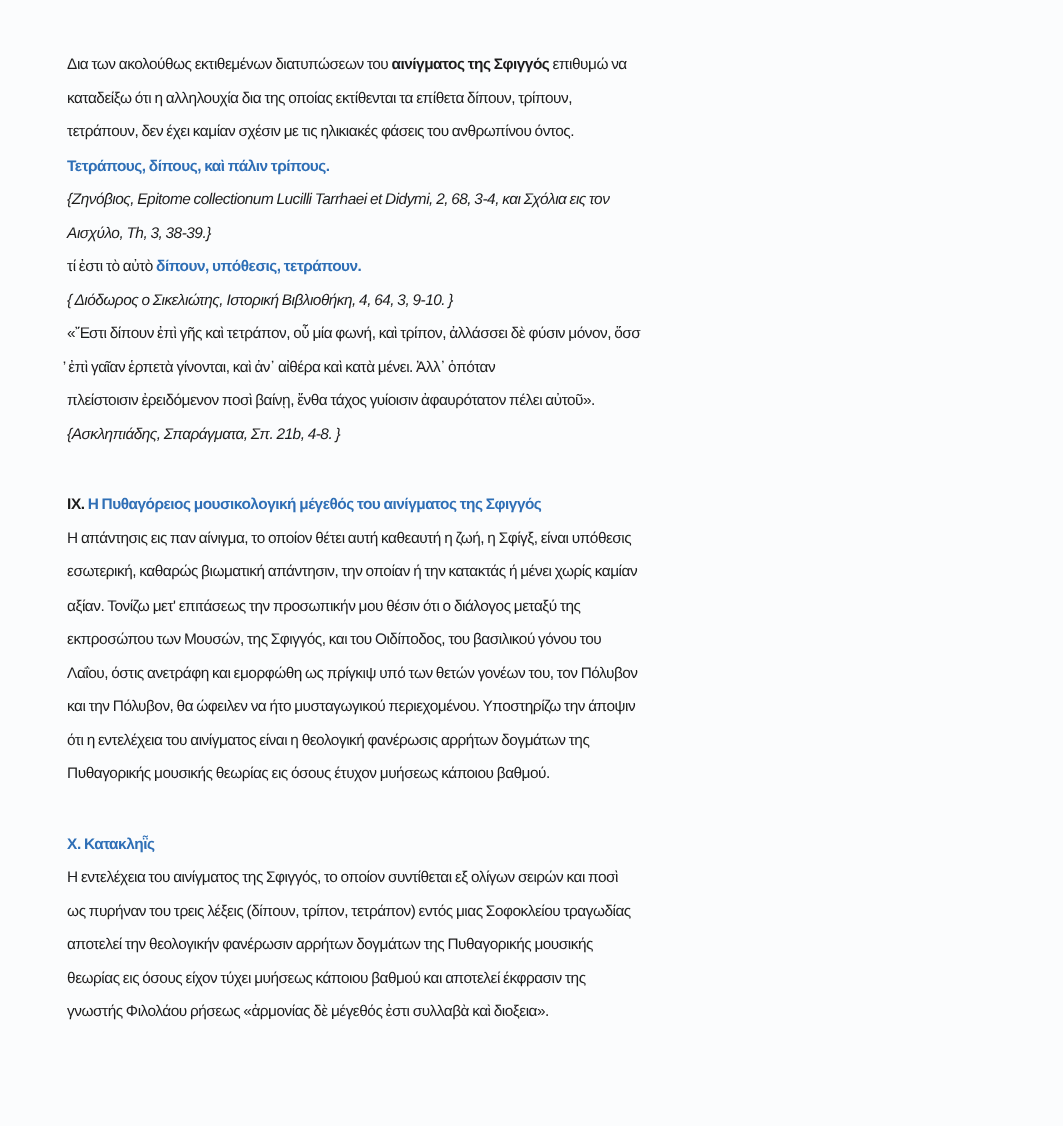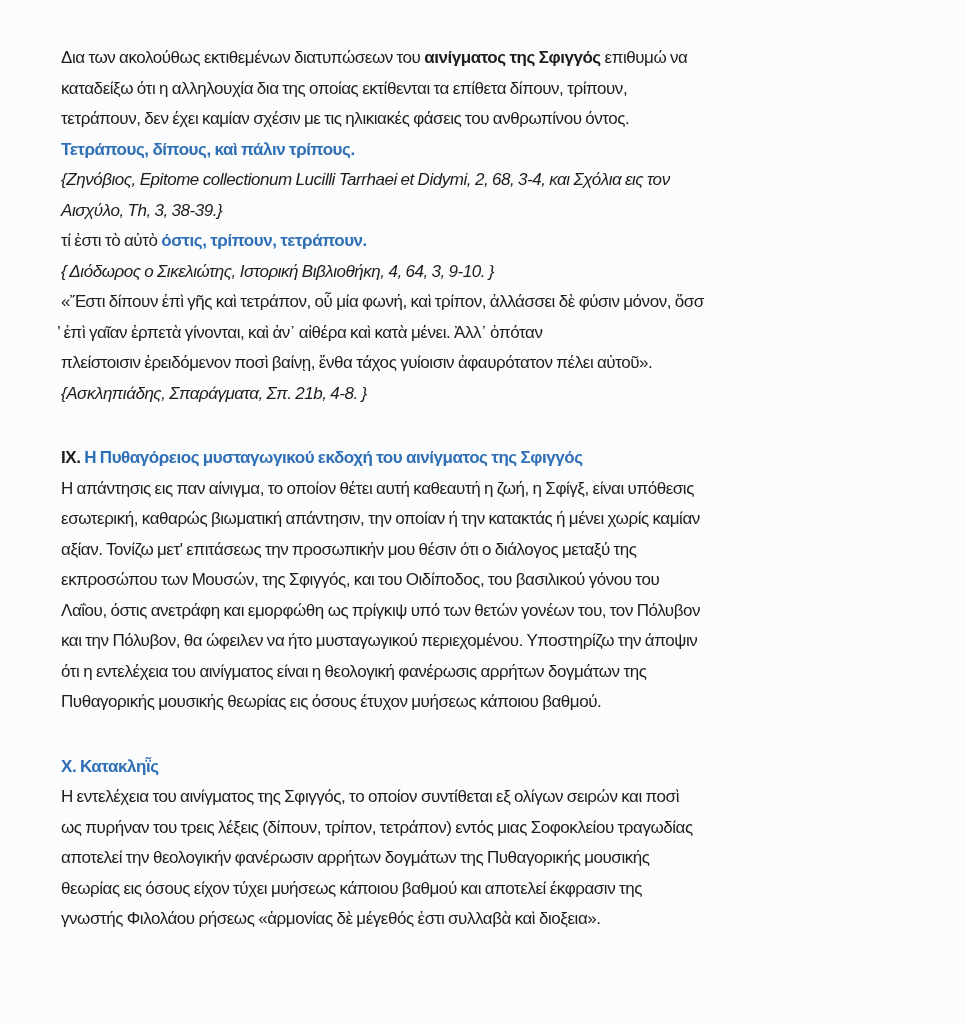--- a/index.html
+++ b/index.html
@@ -12,21 +12,21 @@
       height: 1024px;
       overflow: hidden;
       position: relative;
     }
     .page {
       position: absolute;
       left: 61px;
       top: 43px;
       width: 880px;
       font-family: "Liberation Sans", sans-serif;
-      font-size: 17px;
+      font-size: 14px;
       color: #1c1c1c;
       letter-spacing: -0.45px;
       word-spacing: -0.5px;
     }
     .line {
       height: 30.5px;
       line-height: 30.5px;
       white-space: nowrap;
     }
     .blue { color: #2f6fb6; }
@@ -44,33 +44,33 @@
     <span>Δια των ακολούθως εκτιθεμένων διατυπώσεων του </span><span class="bold">αινίγματος της Σφιγγός</span><span> επιθυμώ να</span>
   </div>
   <div class="line">καταδείξω ότι η αλληλουχία δια της οποίας εκτίθενται τα επίθετα δίπουν, τρίπουν,</div>
   <div class="line">τετράπουν, δεν έχει καμίαν σχέσιν με τις ηλικιακές φάσεις του ανθρωπίνου όντος.</div>
 
   <div class="line blue bold">Τετράπους, δίπους, καὶ πάλιν τρίπους.</div>
   <div class="line ital">{Ζηνόβιος, Epitome collectionum Lucilli Tarrhaei et Didymi, 2, 68, 3-4, και Σχόλια εις τον</div>
   <div class="line ital">Αισχύλο, Th, 3, 38-39.}</div>
 
   <div class="line">
-    <span>τί ἐστι τὸ αὐτὸ </span><span class="blue bold">όστις, τρίπουν, τετράπουν.</span>
+    <span>τί ἐστι τὸ αὐτὸ </span><span class="blue bold">δίπουν, υπόθεσις, τετράπουν.</span>
   </div>
   <div class="line ital">{ Διόδωρος ο Σικελιώτης, Ιστορική Βιβλιοθήκη, 4, 64, 3, 9-10. }</div>
 
   <div class="line">«Ἔστι δίπουν ἐπὶ γῆς καὶ τετράπον, οὗ μία φωνή, καὶ τρίπον, ἀλλάσσει δὲ φύσιν μόνον, ὅσσ</div>
   <div class="line indent-quote">’ ἐπὶ γαῖαν ἑρπετὰ γίνονται, καὶ ἀν᾽ αἰθέρα καὶ κατὰ μένει. Ἀλλ᾽ ὁπόταν</div>
   <div class="line">πλείστοισιν ἐρειδόμενον ποσὶ βαίνῃ, ἔνθα τάχος γυίοισιν ἀφαυρότατον πέλει αὐτοῦ».</div>
   <div class="line ital">{Ασκληπιάδης, Σπαράγματα, Σπ. 21b, 4-8. }</div>
 
   <div class="gap"></div>
 
   <div class="line bold">
-    <span>IX.</span><span class="blue"> Η Πυθαγόρειος μυσταγωγικού εκδοχή του αινίγματος της Σφιγγός</span>
+    <span>IX.</span><span class="blue"> Η Πυθαγόρειος μουσικολογική μέγεθός του αινίγματος της Σφιγγός</span>
   </div>
   <div class="line">Η απάντησις εις παν αίνιγμα, το οποίον θέτει αυτή καθεαυτή η ζωή, η Σφίγξ, είναι υπόθεσις</div>
   <div class="line">εσωτερική, καθαρώς βιωματική απάντησιν, την οποίαν ή την κατακτάς ή μένει χωρίς καμίαν</div>
   <div class="line">αξίαν. Τονίζω μετ' επιτάσεως την προσωπικήν μου θέσιν ότι ο διάλογος μεταξύ της</div>
   <div class="line">εκπροσώπου των Μουσών, της Σφιγγός, και του Οιδίποδος, του βασιλικού γόνου του</div>
   <div class="line">Λαΐου, όστις ανετράφη και εμορφώθη ως πρίγκιψ υπό των θετών γονέων του, τον Πόλυβον</div>
   <div class="line">και την Πόλυβον, θα ώφειλεν να ήτο μυσταγωγικού περιεχομένου. Υποστηρίζω την άποψιν</div>
   <div class="line">ότι η εντελέχεια του αινίγματος είναι η θεολογική φανέρωσις αρρήτων δογμάτων της</div>
   <div class="line">Πυθαγορικής μουσικής θεωρίας εις όσους έτυχον μυήσεως κάποιου βαθμού.</div>
 

